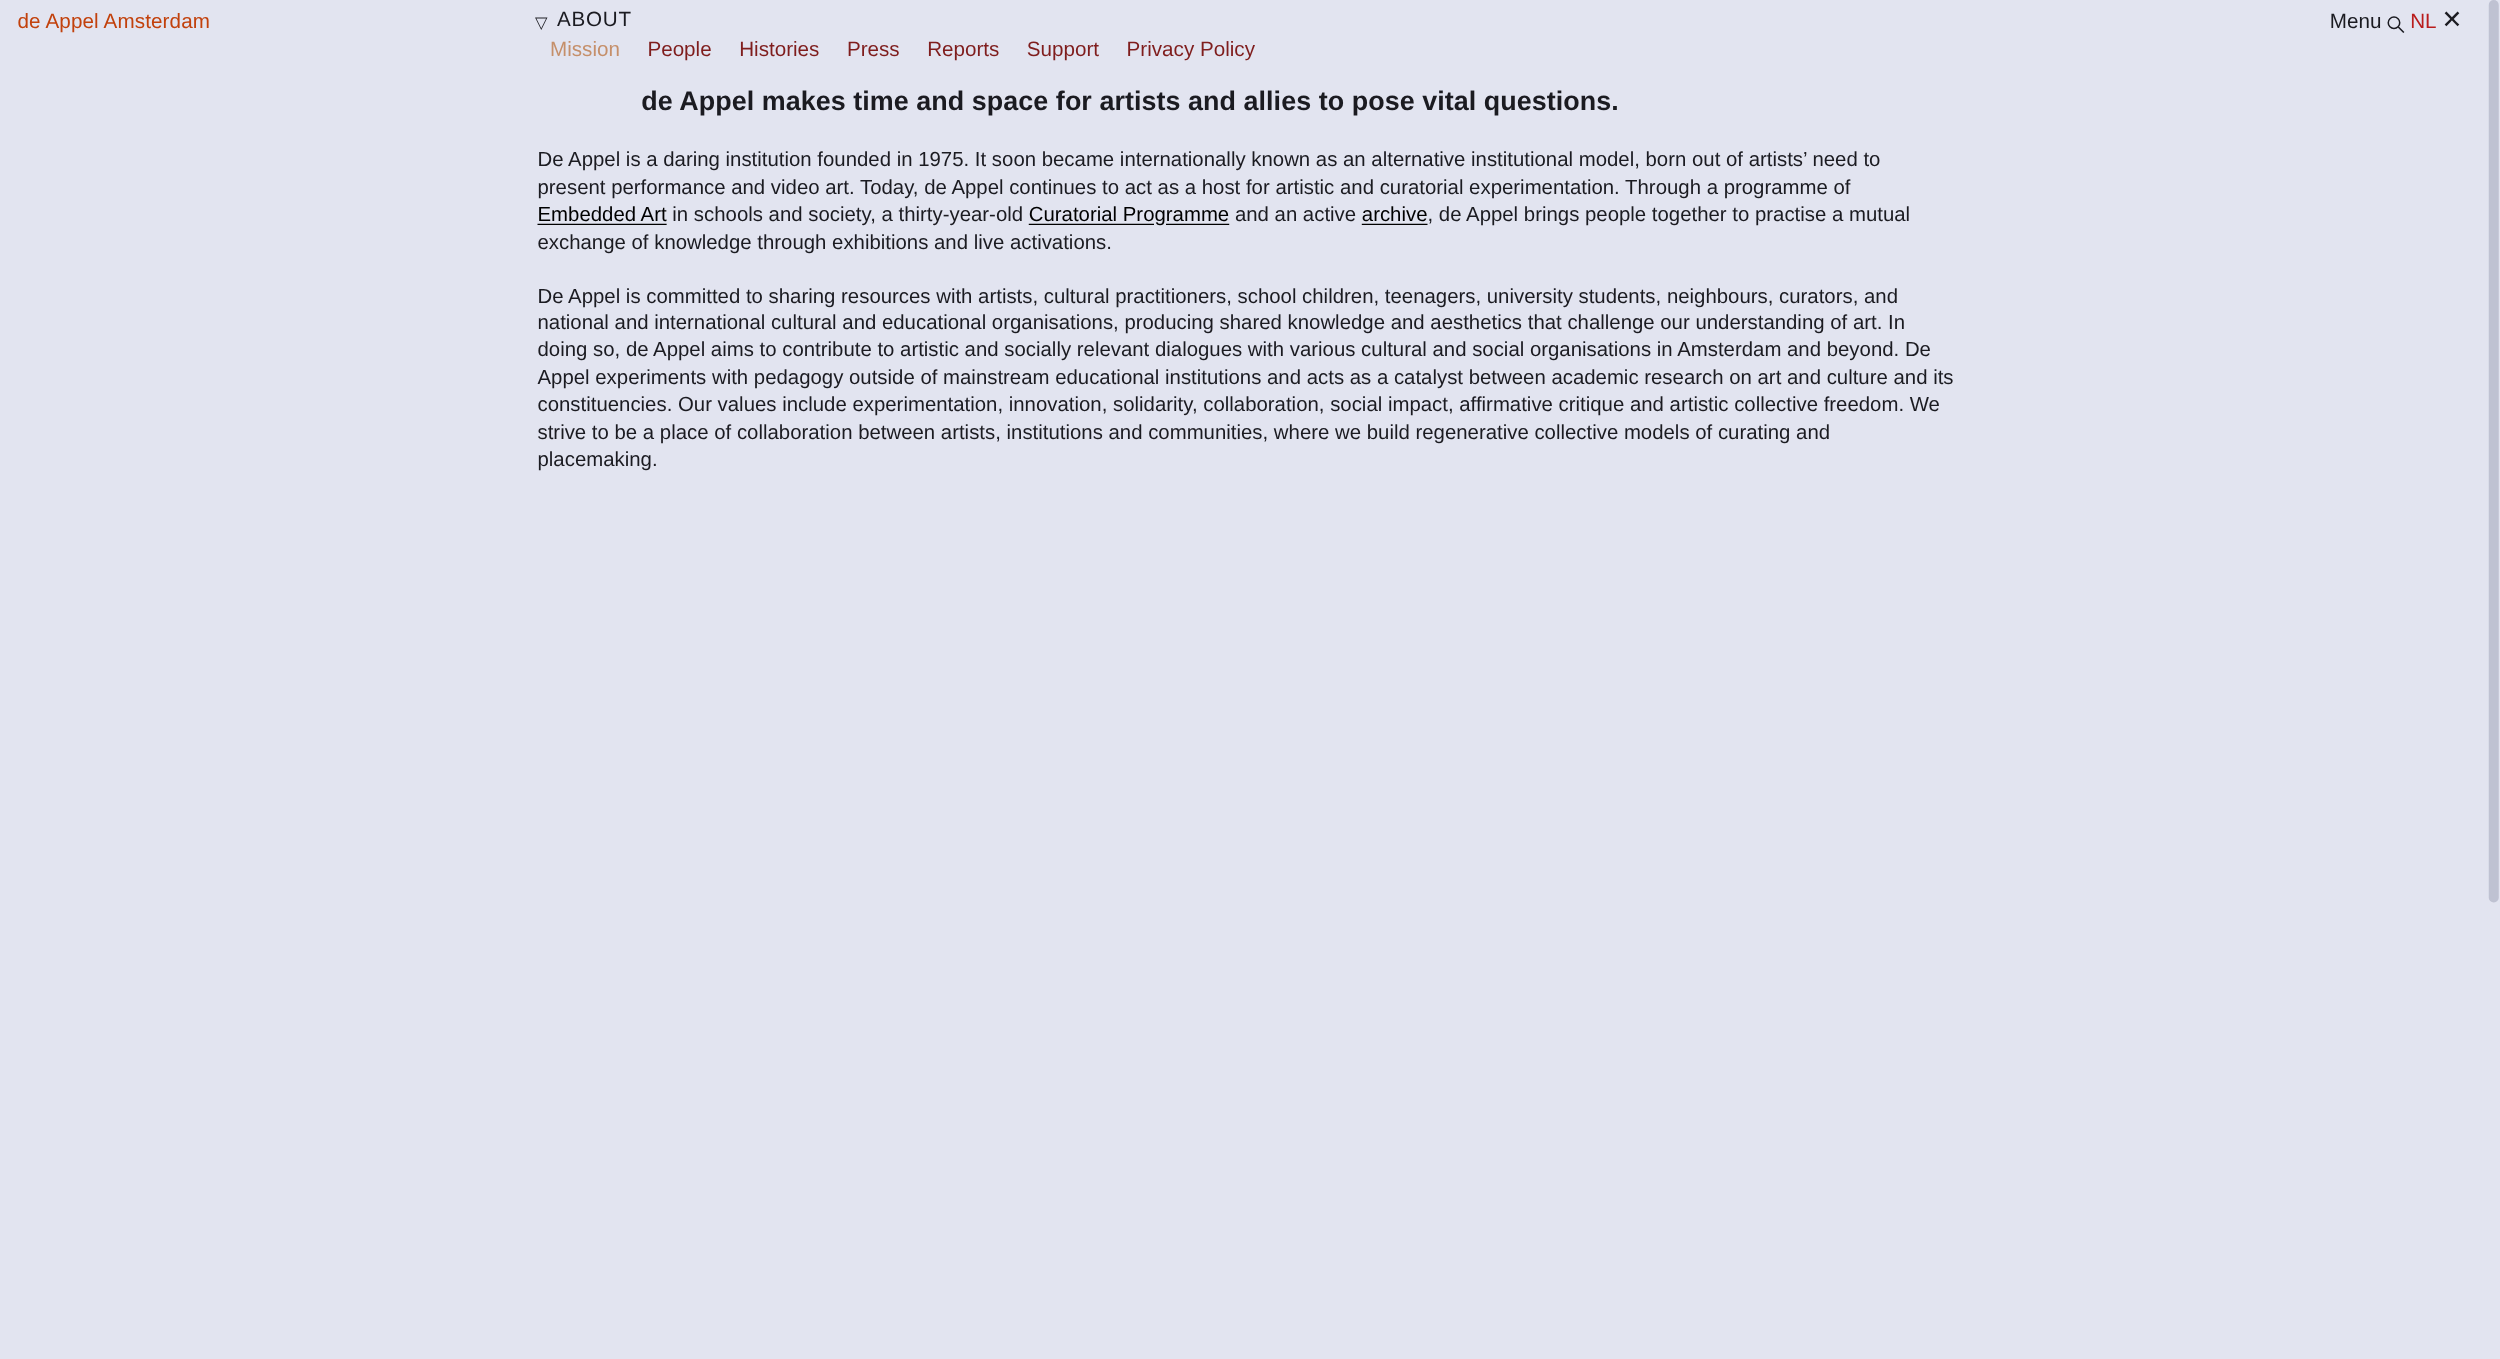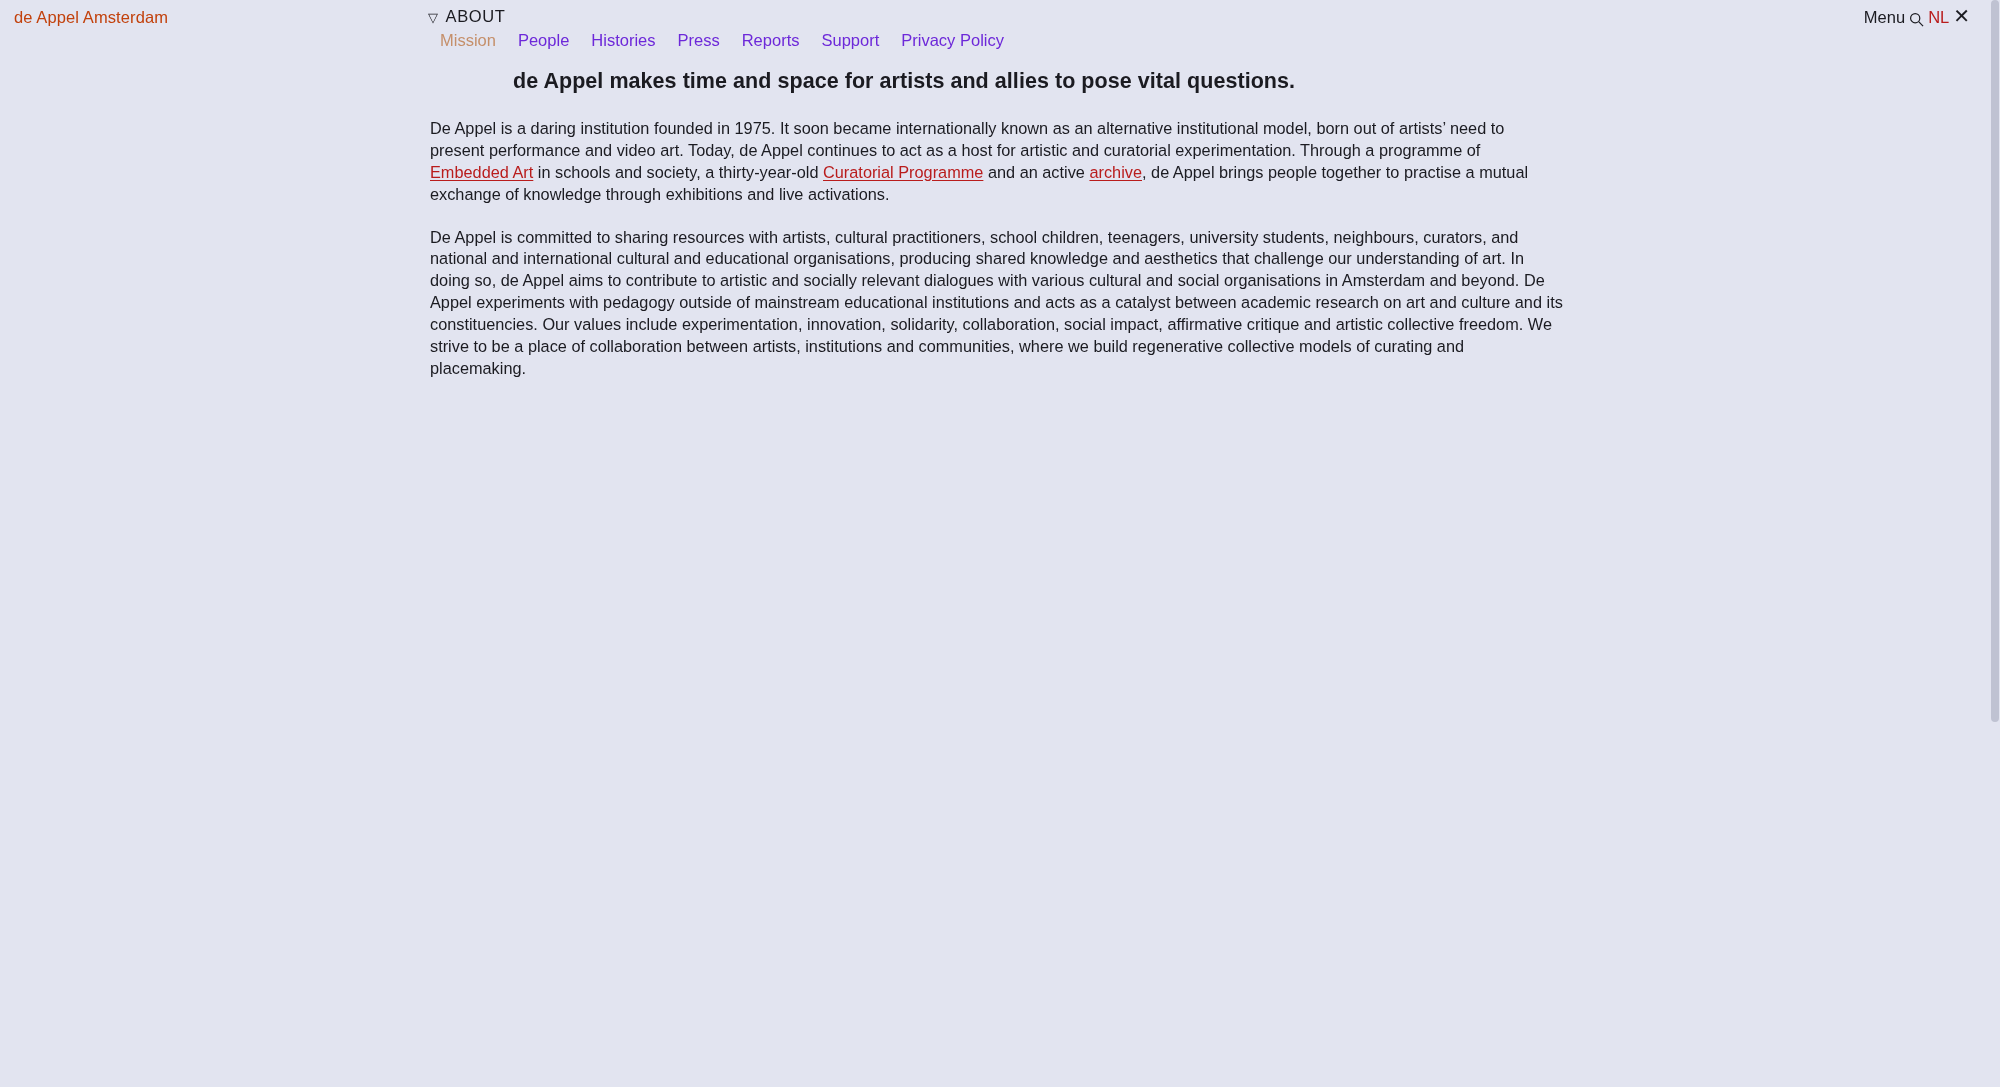--- a/index.html
+++ b/index.html
@@ -78,21 +78,21 @@
   
   .subnav {
     position: absolute;
     left: 440px;
     top: 31px;
     display: flex;
     gap: 22px;
     font-size: 16.5px;
   }
   .subnav a {
-    color: #6d28d9;
+    color: #7f1d1d;
     text-decoration: none;
     white-space: nowrap;
   }
   .subnav a.active { color: #c58f6a; }
 
   
   .content {
     position: absolute;
     left: 430px;
     top: 68px;
@@ -109,21 +109,21 @@
   p.body-text {
     font-size: 16.3px;
     line-height: 1.345;
     margin: 0 0 21px 0;
     letter-spacing: 0.01px;
     color: #1b1b21;
     text-align: left;
   }
   p.body-text:last-child { margin-bottom: 4px; }
   .body-text a {
-    color: #b91c1c;
+    color: #000000;
     text-decoration: underline;
     text-underline-offset: 2px;
   }
 
   
   .scrollbar-track {
     position: absolute;
     top: 0;
     right: 0;
     width: 10px;

